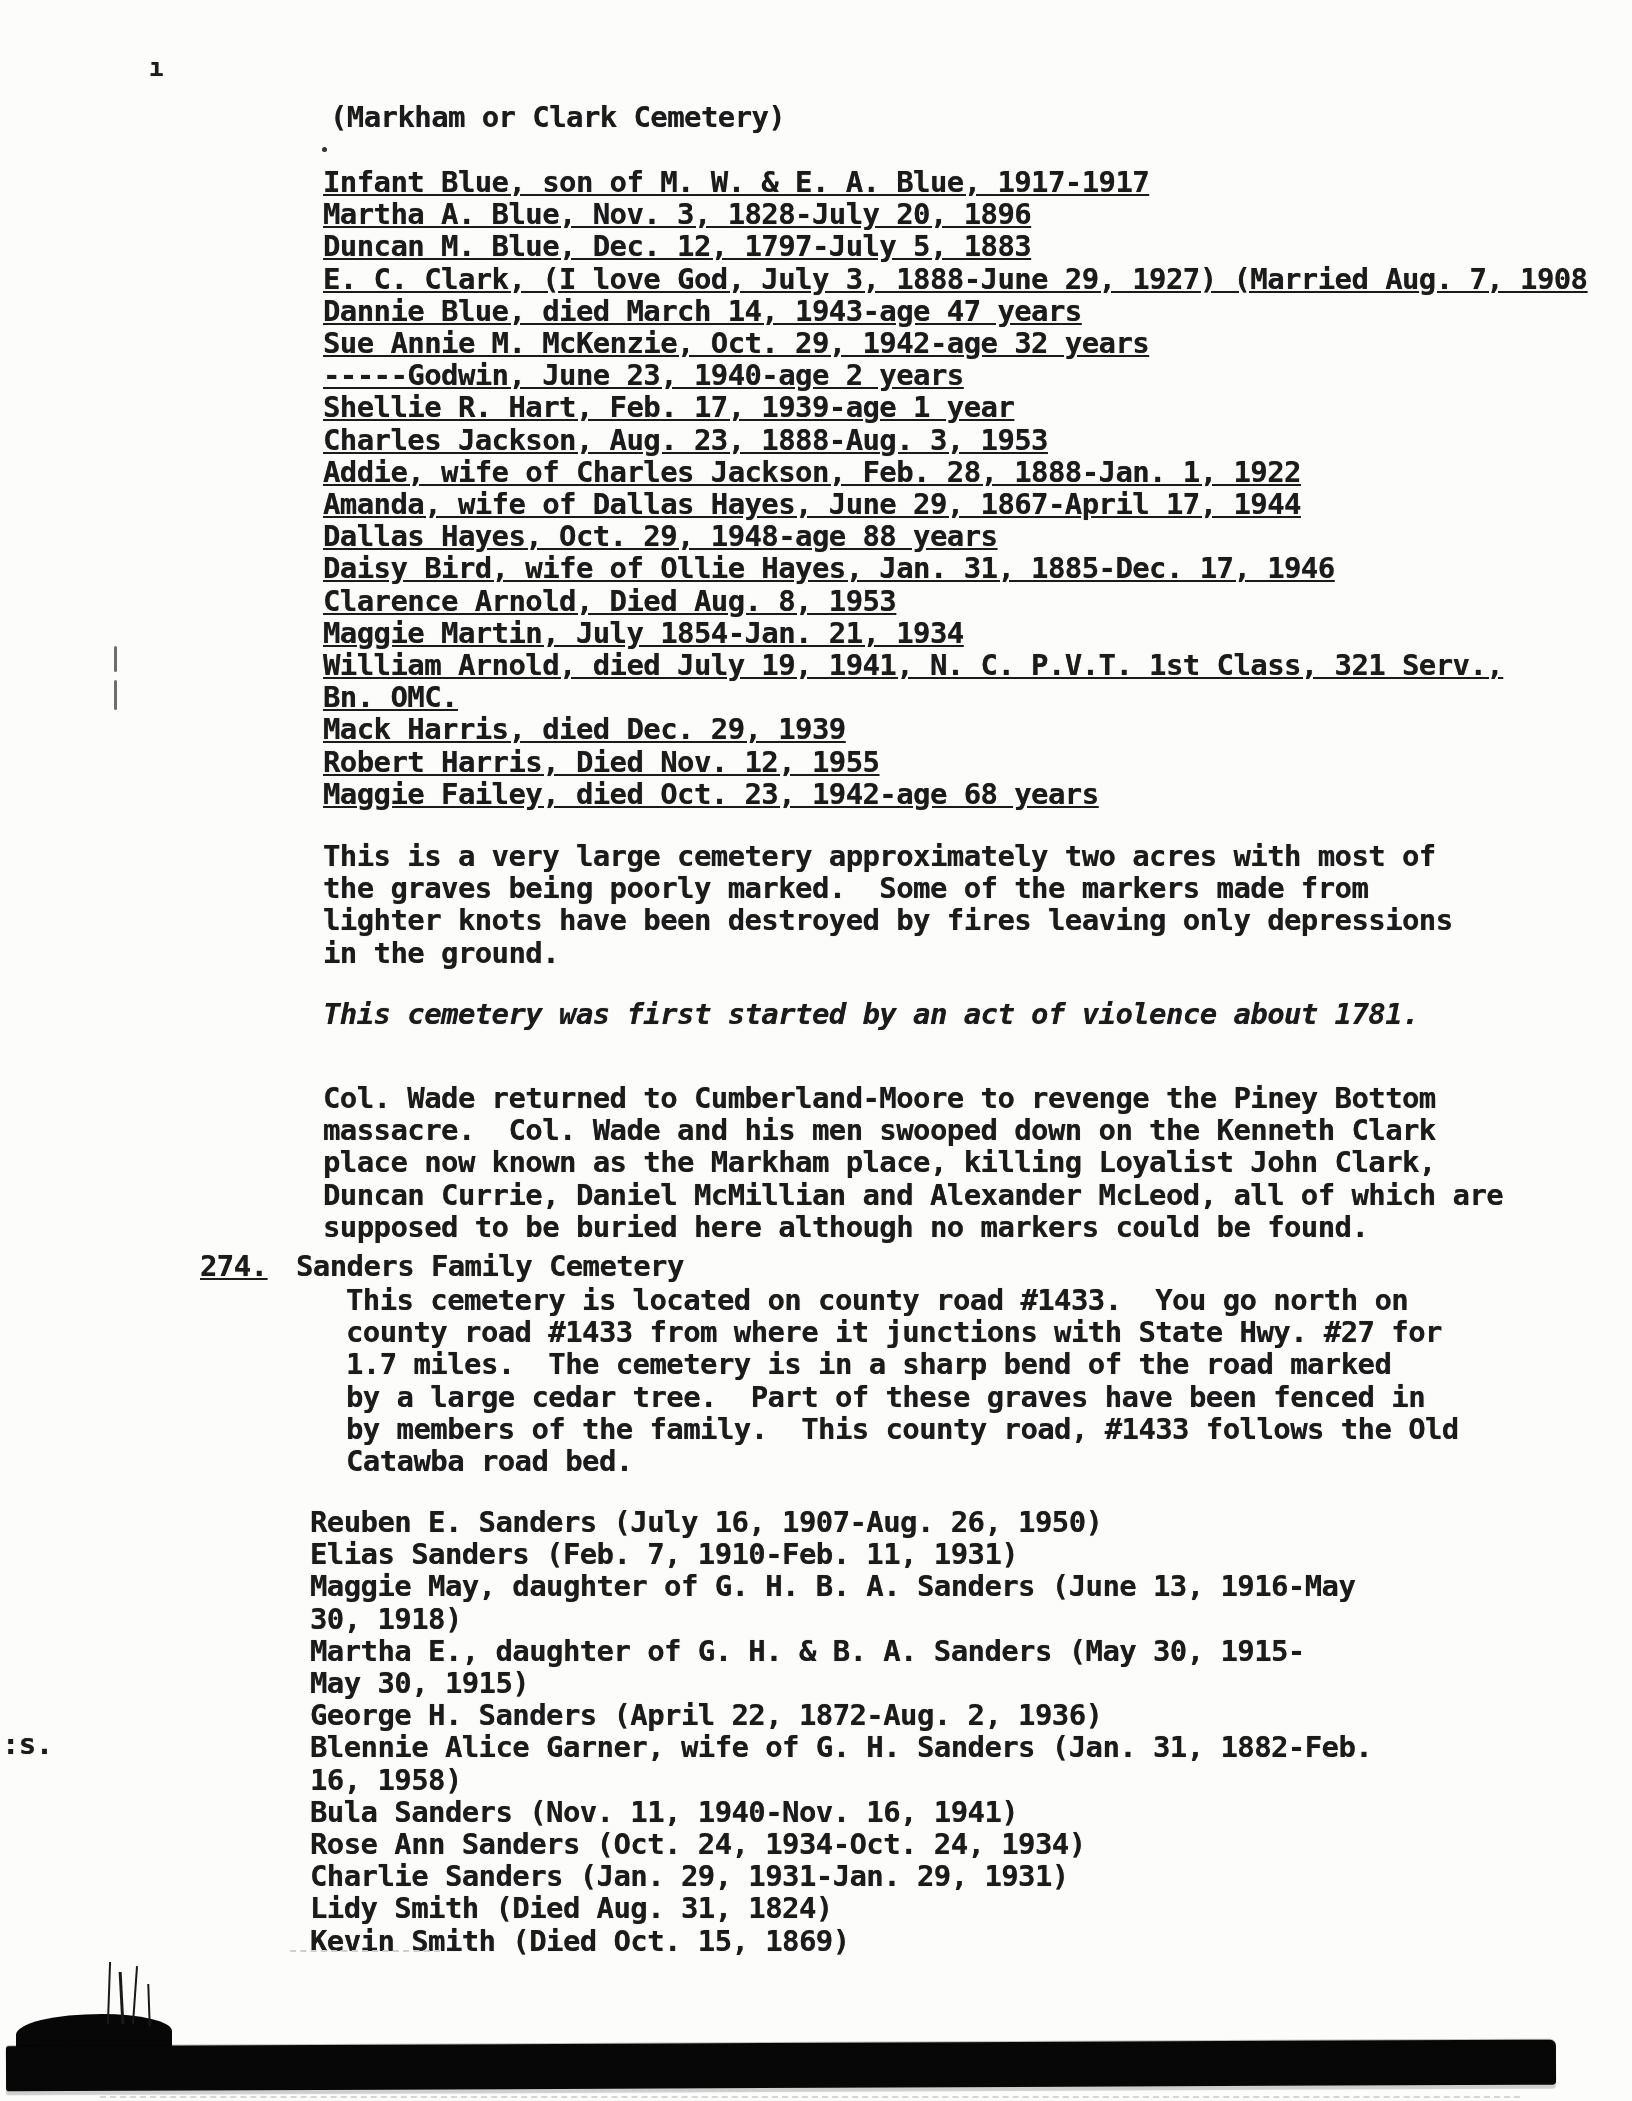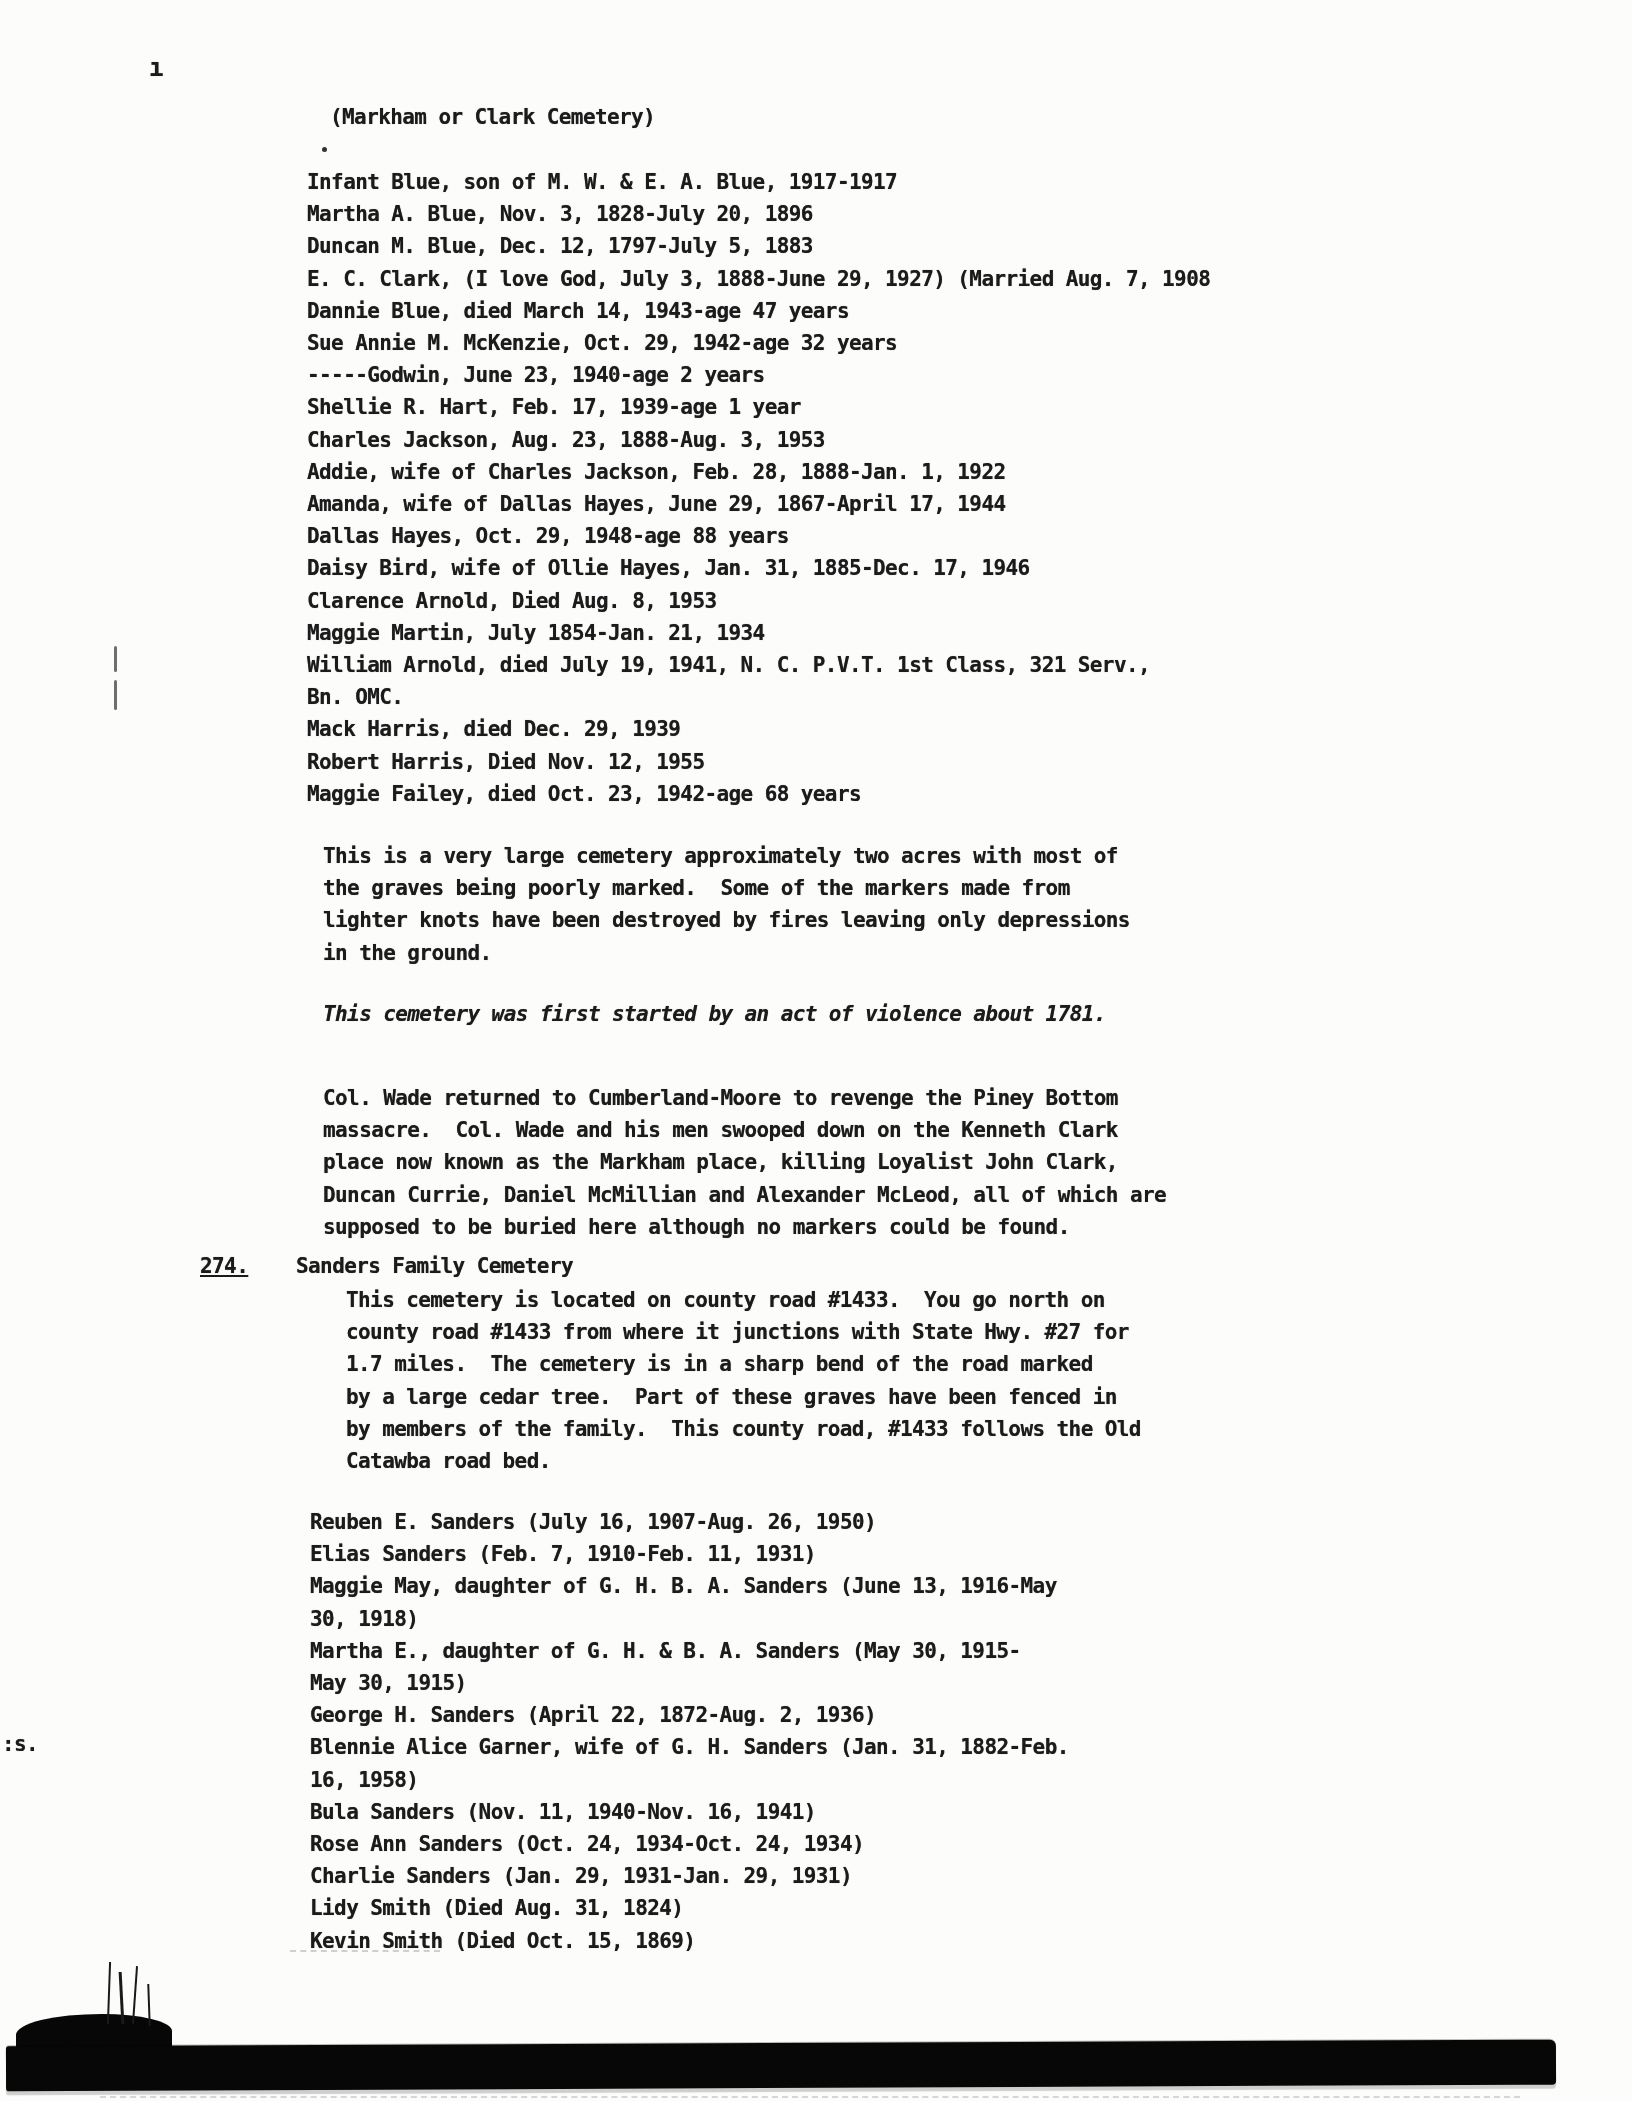--- a/index.html
+++ b/index.html
@@ -7,21 +7,21 @@
     width: 1632px;
     height: 2101px;
     position: relative;
     background: #fcfcfb;
     overflow: hidden;
     font-family: "DejaVu Sans Mono", "Liberation Mono", monospace;
   }
   .tw {
     position: absolute;
     font-family: "DejaVu Sans Mono", "Liberation Mono", monospace;
-    font-size: 21px;
+    font-size: 29px;
     line-height: 32.2px;
     font-weight: bold;
     color: #1b1b1b;
     white-space: pre;
     letter-spacing: -0.6px;
     text-shadow: 0 0 0.7px rgba(20,20,20,0.65);
   }
   .artifact { position: absolute; }
   .vdash { width: 3px; background: #4a4a4a; opacity: 0.8; border-radius: 2px; }
   .dot { width: 5px; height: 5px; background: #333; border-radius: 50%; }
@@ -43,21 +43,21 @@
 
 <div class="tw" style="left:149px; top:52px; font-size:24px;">ı</div>
 
 <div class="artifact dot" style="left:322px; top:147px;"></div>
 
 <div class="artifact vdash" style="left:114px; top:646px; height:26px;"></div>
 <div class="artifact vdash" style="left:114px; top:680px; height:30px;"></div>
 
 <div class="tw" style="left:330px; top:101px;">(Markham or Clark Cemetery)</div>
 
-<div class="tw" style="left:307px; top:166px;">Infant Blue, son of M. W. &amp; E. A. Blue, 1917-1917
+<div class="tw" style="left:323px; top:166px;text-decoration:underline;">Infant Blue, son of M. W. &amp; E. A. Blue, 1917-1917
 Martha A. Blue, Nov. 3, 1828-July 20, 1896
 Duncan M. Blue, Dec. 12, 1797-July 5, 1883
 E. C. Clark, (I love God, July 3, 1888-June 29, 1927) (Married Aug. 7, 1908
 Dannie Blue, died March 14, 1943-age 47 years
 Sue Annie M. McKenzie, Oct. 29, 1942-age 32 years
 -----Godwin, June 23, 1940-age 2 years
 Shellie R. Hart, Feb. 17, 1939-age 1 year
 Charles Jackson, Aug. 23, 1888-Aug. 3, 1953
 Addie, wife of Charles Jackson, Feb. 28, 1888-Jan. 1, 1922
 Amanda, wife of Dallas Hayes, June 29, 1867-April 17, 1944

